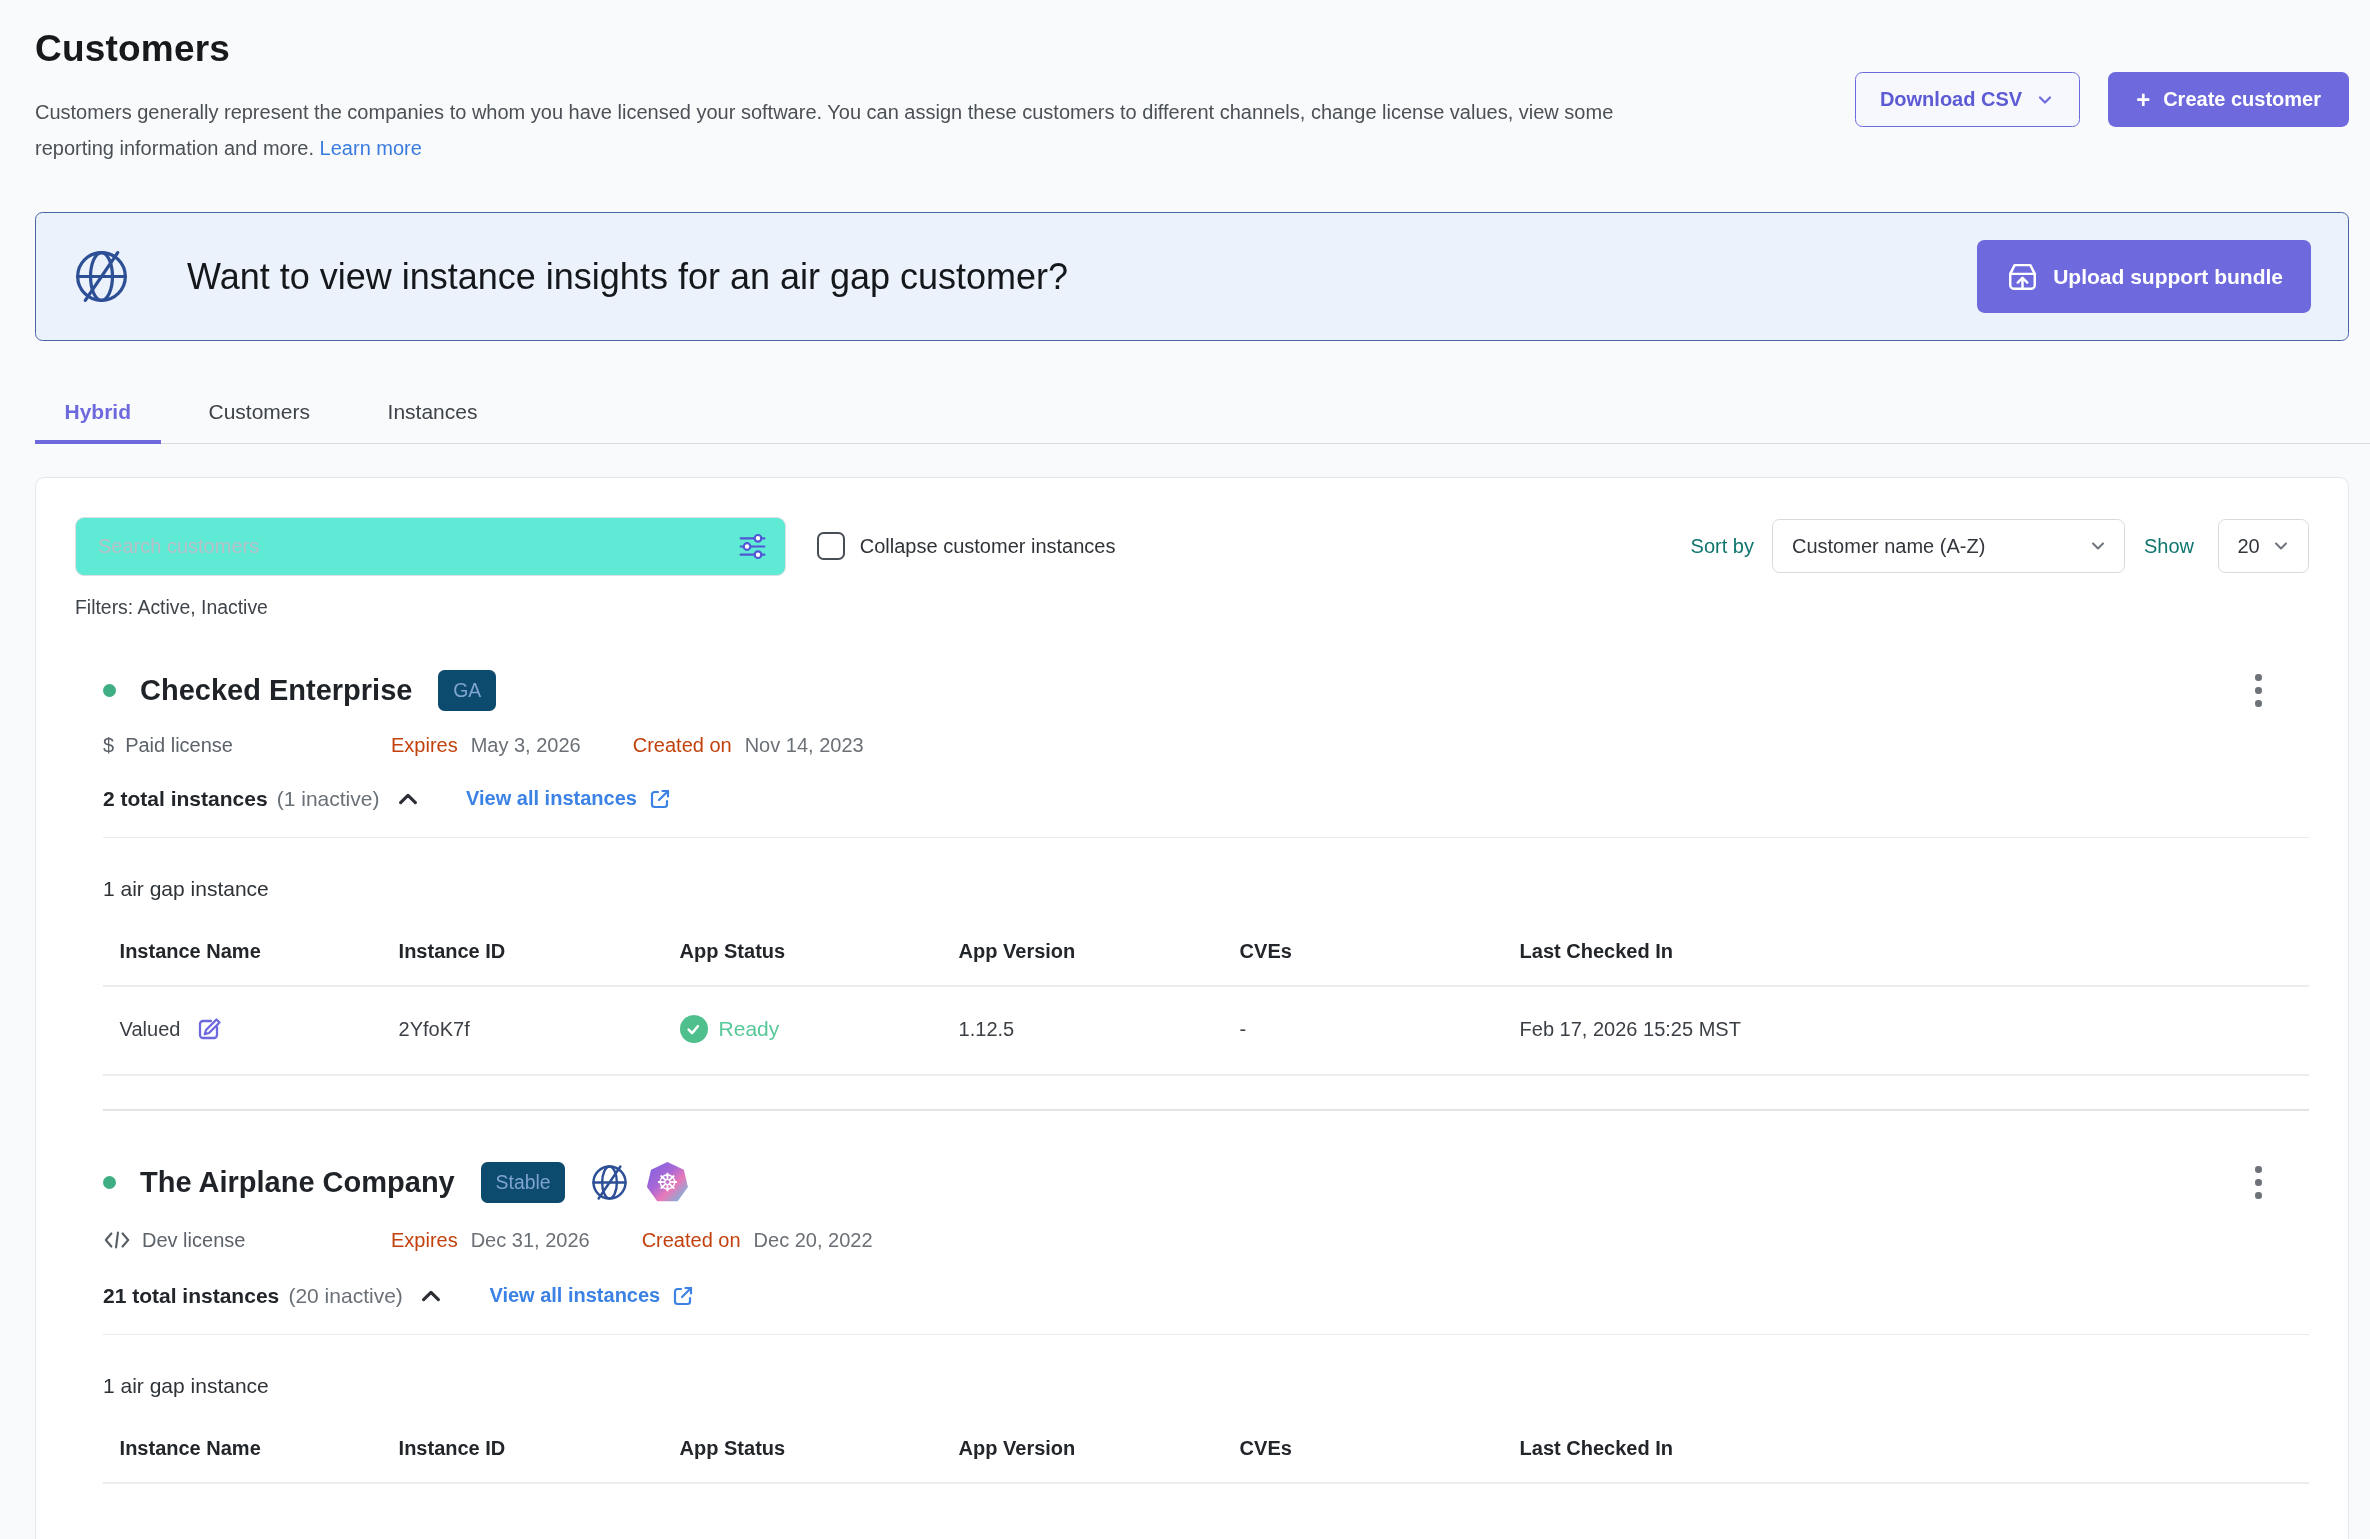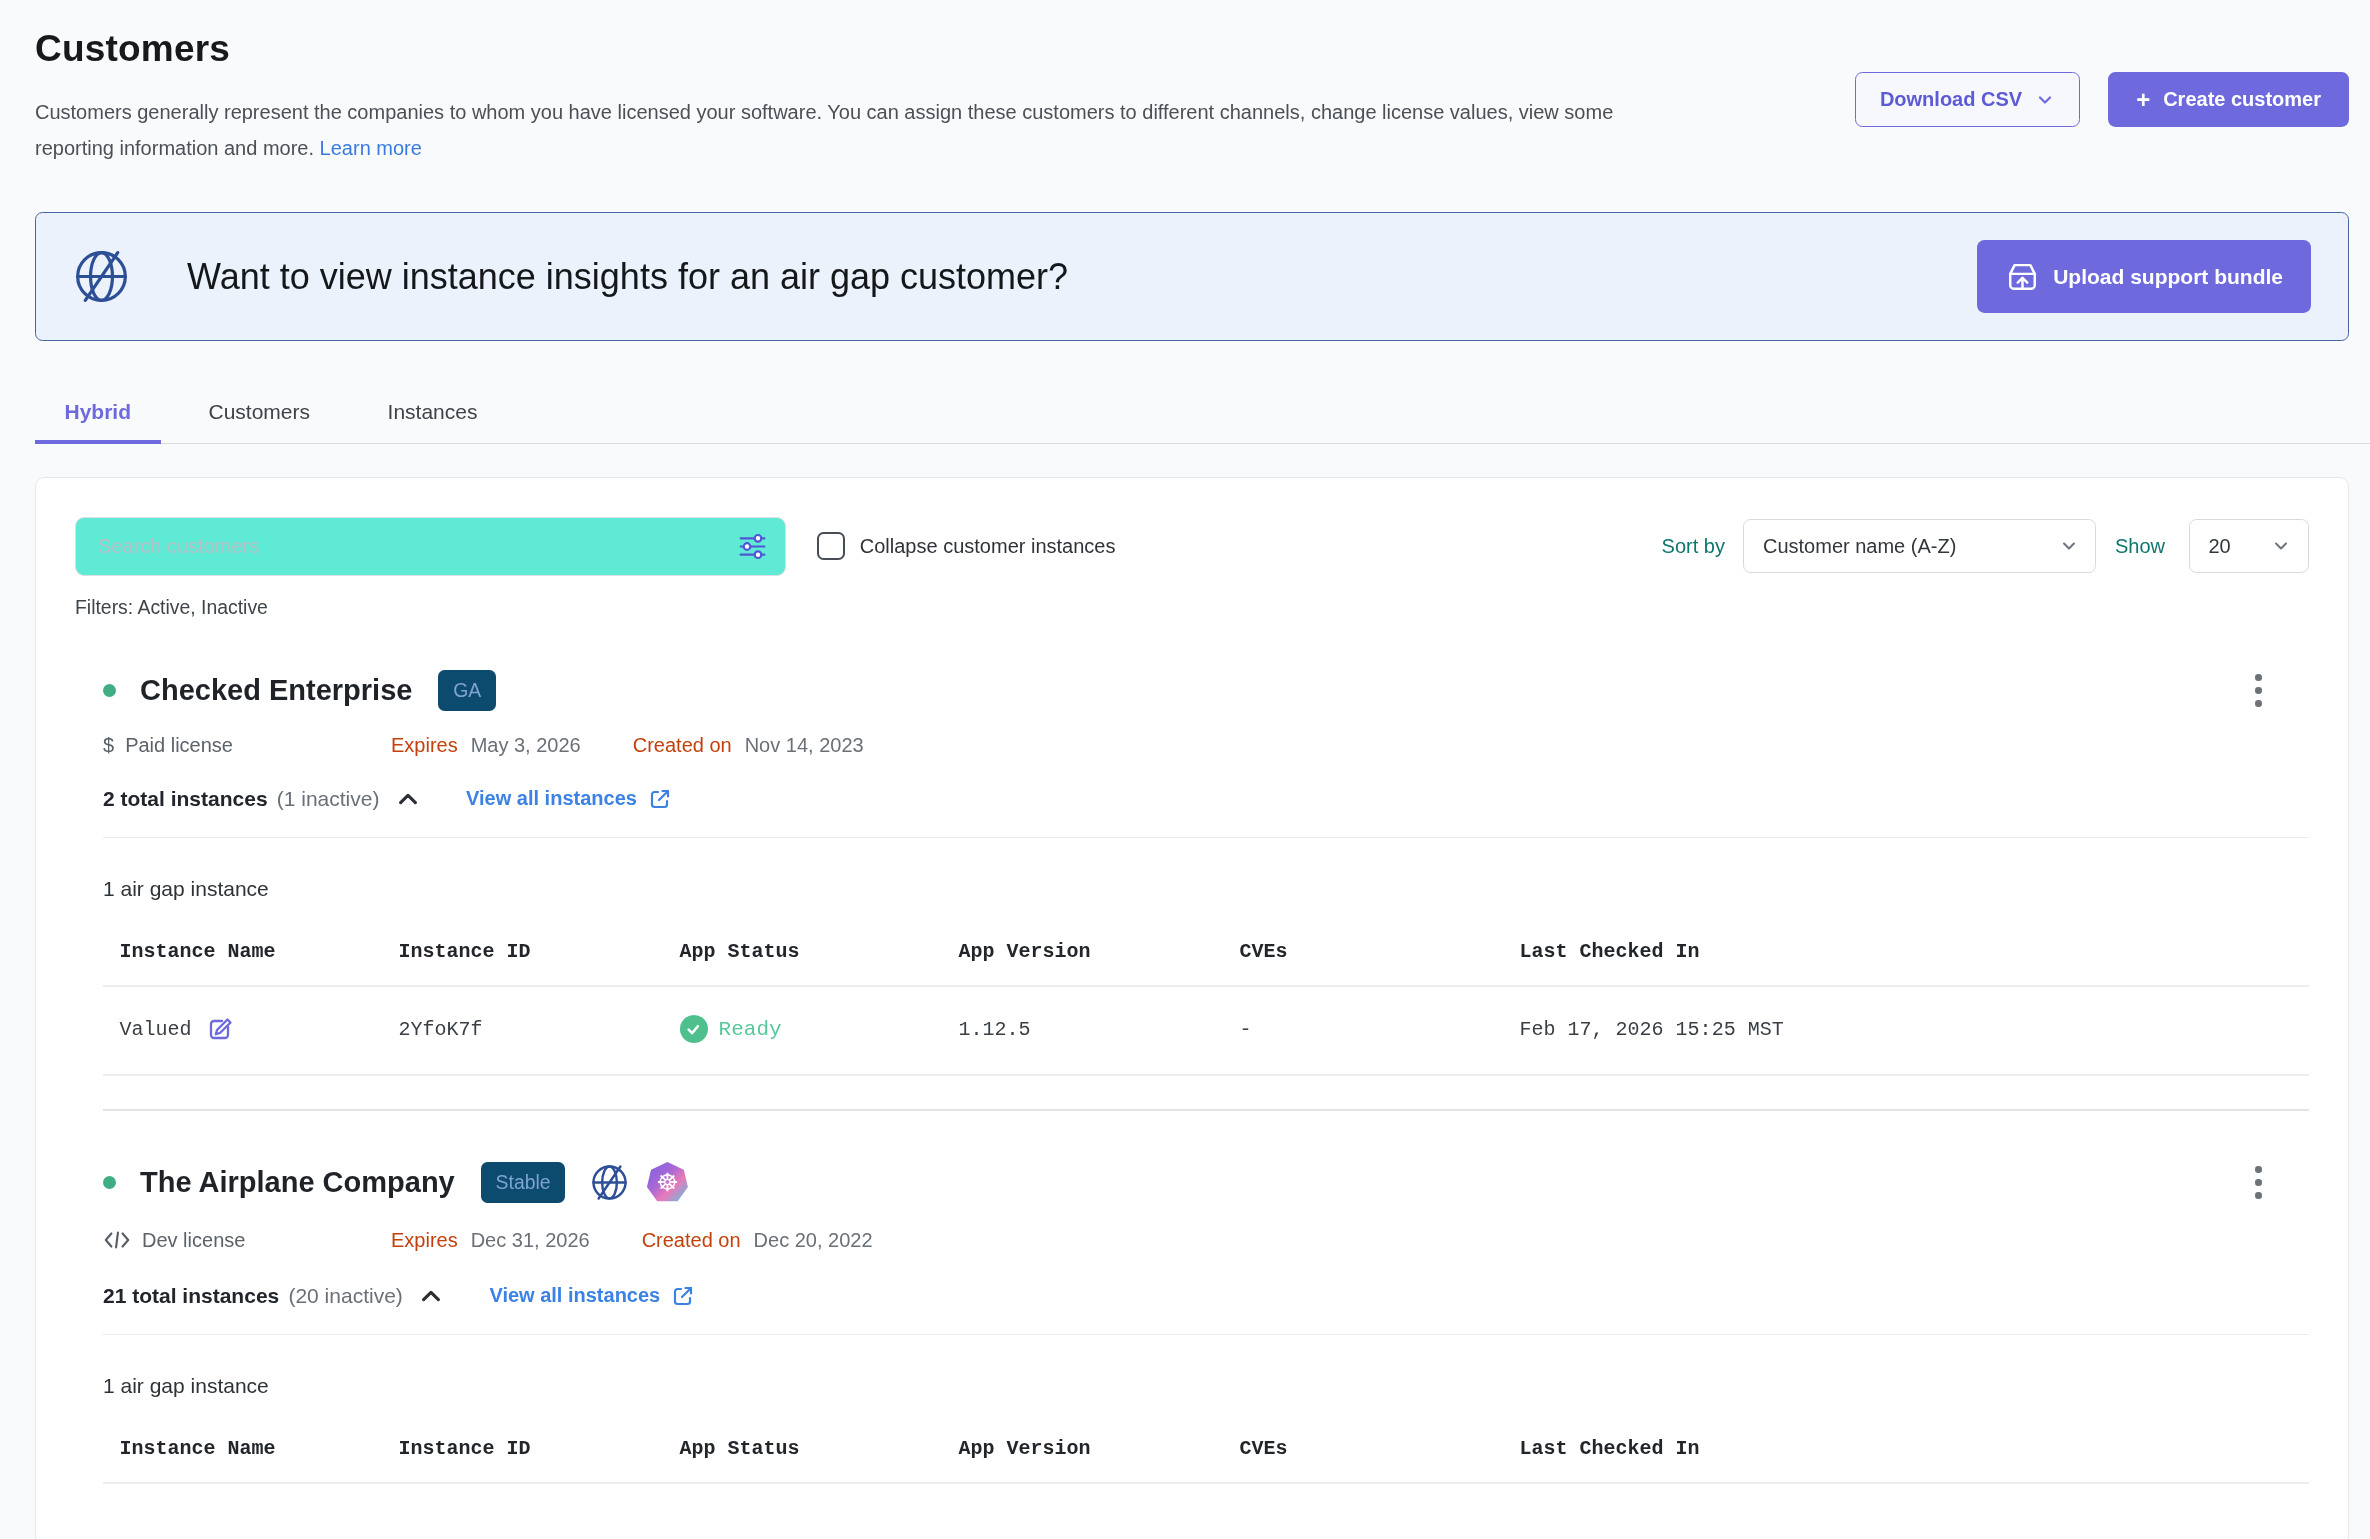--- a/index.html
+++ b/index.html
@@ -53,21 +53,21 @@
   .search-filter-icon { position:absolute; right:18.5px; top:14px; width:31px; height:31px; cursor:pointer; }
   .checkbox-group { display:flex; align-items:center; margin-left:31px; gap:14.8px; cursor:pointer; }
   .checkbox { width:28px; height:28px; border:2.8px solid #474d55; border-radius:6.5px; background:#fff; }
   .checkbox-label { font-size:20px; color:#2f3338; }
   .sort-group { margin-left:auto; display:flex; align-items:center; gap:18.5px; }
   .dim-label { font-size:20px; color:#0f766e; }
   .select { display:flex; align-items:center; justify-content:space-between; height:54px;
             border:1.8px solid #d6dade; border-radius:7.4px; background:#fff; padding:0 16.6px 0 18.5px;
             font-size:20px; color:#33373c; cursor:pointer; }
   .select-sort { width:353px; }
-  .select-show { width:120px; margin-left:5.5px; }
+  .select-show { width:91px; margin-left:5.5px; }
   .filters-line { margin-top:20px; font-size:19.4px; color:#3f444a; }
 
   
   .customer { margin-left:28px; }
   .customer-head { display:flex; align-items:center; margin-top:50px; }
   .status-dot { width:13px; height:13px; border-radius:50%; background:#3fae85; flex:0 0 auto; }
   .customer-name { margin-left:24px; font-size:29px; font-weight:700; color:#1f2328; }
   .channel-badge { margin-left:26px; background:#0c4a6e; color:#7fa3d2; font-size:19.4px;
                    padding:9.2px 14.8px; border-radius:6.5px; }
   .head-icons { display:flex; align-items:center; gap:16.6px; margin-left:24px; }
@@ -92,21 +92,21 @@
   .inst-inactive { font-size:21px; color:#6a7077; margin-left:9.2px; }
   .collapse-toggle { margin-left:16.6px; cursor:pointer; display:flex; align-items:center; }
   .view-all { display:flex; align-items:center; gap:11px; margin-left:46px; font-size:20px;
               font-weight:700; color:#3b82e4; cursor:pointer; }
   .divider { margin-top:26px; height:1.8px; background:#e8eaed; }
   .section-divider { margin-top:33px; height:1.8px; background:#e2e4e8; margin-left:0; }
 
   .airgap-heading { margin-top:39px; font-size:21px; color:#2e3338; }
   .inst-table { margin-top:39px; }
   .tbl-grid { display:grid; grid-template-columns:279px 281px 279px 281px 280px 1fr;
-              padding-left:16.6px; align-items:center;font-family:Liberation Mono, monospace; }
+              padding-left:16.6px; align-items:center; }
   .tbl-head { font-size:20px; font-weight:700; color:#22262a; padding-bottom:22px; }
   .tbl-head-divider { height:1.8px; background:#ebedf0; }
   .tbl-row { padding-top:28px; padding-bottom:31px; font-size:20px; color:#3a3f45; }
   .tbl-row-divider { height:1.8px; background:#ebedf0; }
   .cell-name { display:flex; align-items:center; gap:14.8px; }
   .edit-icon { width:28px; height:28px; cursor:pointer; }
   .cell-status { display:flex; align-items:center; gap:11px; }
   .check-circle { width:28px; height:28px; border-radius:50%; background:#4fc08d;
                   display:inline-flex; align-items:center; justify-content:center; }
   .status-ready { color:#57c899; font-size:21px; }

